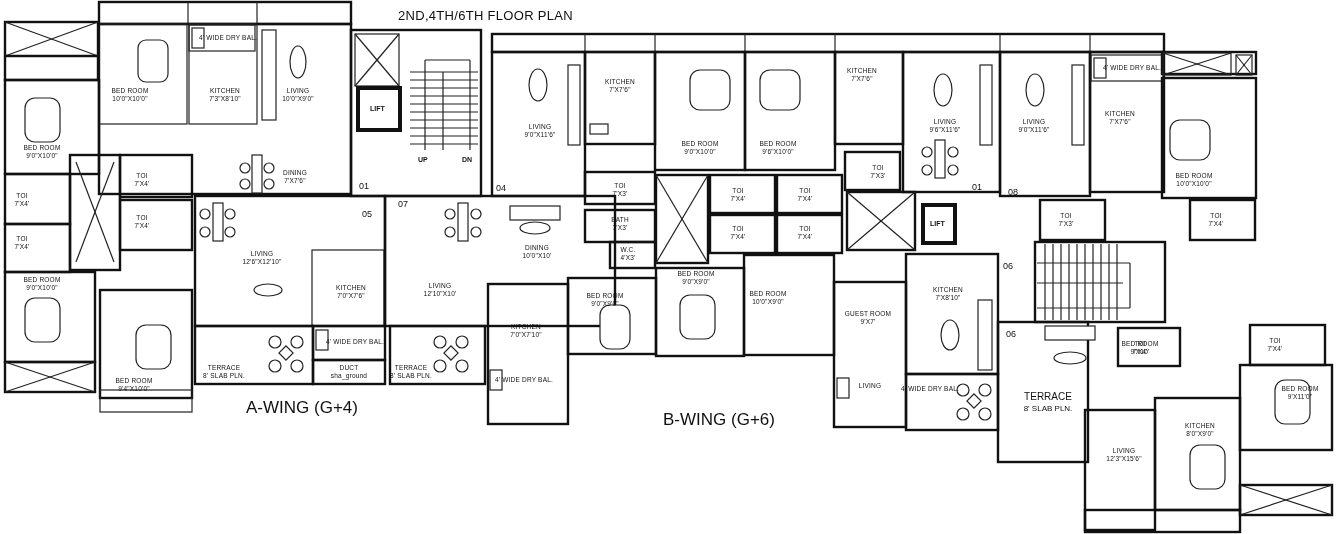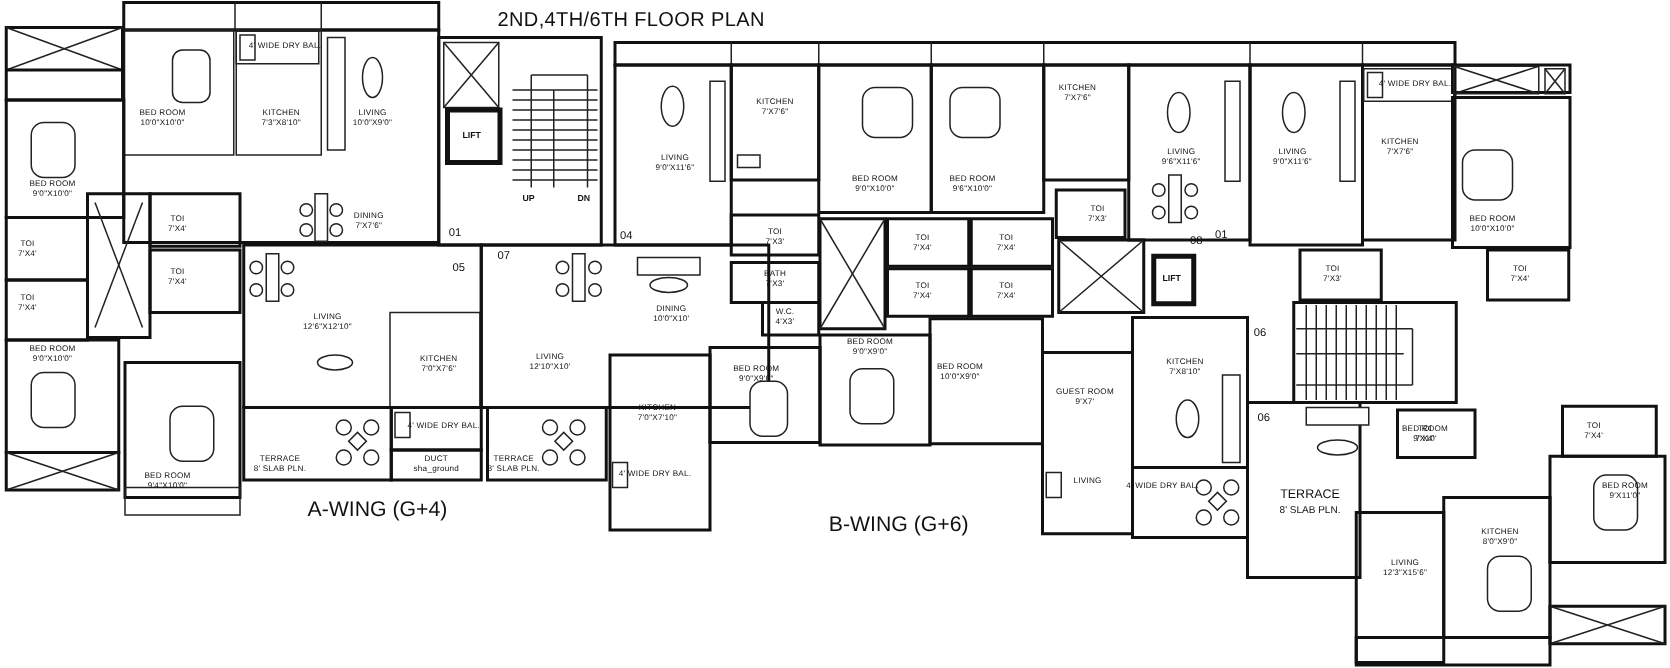--- a/index.html
+++ b/index.html
@@ -5,21 +5,21 @@
   html, body { margin:0; padding:0; background:#ffffff; }
   body { width:1336px; height:534px; overflow:hidden; position:relative; font-family:"Liberation Sans", sans-serif; }
   #plan { position:absolute; left:0; top:0; width:1336px; height:534px; }
   .wall { fill:none; stroke:#111; stroke-width:2.4; }
   .wallthin { fill:none; stroke:#222; stroke-width:1.2; }
   .furn { fill:#fff; stroke:#222; stroke-width:1.2; }
   .lbl { position:absolute; font-family:"Liberation Sans", sans-serif; color:#111; white-space:nowrap; line-height:1; }
   .room { font-size:6.5px; text-align:center; transform:translate(-50%,-50%); letter-spacing:0.2px; }
   .room .dim { display:block; margin-top:1px; }
   .unitno { font-size:9px; }
-  .title { font-size:16px; letter-spacing:0.3px; }
+  .title { font-size:13px; letter-spacing:0.3px; }
   .wing { font-size:17px; }
   .bigroom { font-size:10px; text-align:center; transform:translate(-50%,-50%); }
   .bigroom .dim { display:block; font-size:8px; margin-top:3px; }
   .stairtxt { font-size:7px; font-weight:bold; }
 </style>
 </head>
 <body>
 
 <svg id="plan" viewBox="0 0 1336 534" xmlns="http://www.w3.org/2000/svg">
 
@@ -254,21 +254,21 @@
 <div class="lbl wing" style="left:246px; top:399px;">A-WING  (G+4)</div>
 <div class="lbl wing" style="left:663px; top:411px;">B-WING (G+6)</div>
 
 <div class="lbl unitno" style="left:331px; top:182px;margin-left:28px;">01</div>
 <div class="lbl unitno" style="left:362px; top:210px;">05</div>
 <div class="lbl unitno" style="left:398px; top:200px;">07</div>
 <div class="lbl unitno" style="left:496px; top:184px;">04</div>
 <div class="lbl unitno" style="left:972px; top:183px;">01</div>
 <div class="lbl unitno" style="left:984px; top:262px;margin-left:19px;">06</div>
 <div class="lbl unitno" style="left:1006px; top:330px;">06</div>
-<div class="lbl unitno" style="left:952px; top:188px;">08</div>
+<div class="lbl unitno" style="left:1008px; top:188px;">08</div>
 
 <div class="lbl stairtxt" style="left:418px; top:156px;">UP</div>
 <div class="lbl stairtxt" style="left:462px; top:156px;">DN</div>
 <div class="lbl stairtxt" style="left:370px; top:105px;">LIFT</div>
 <div class="lbl stairtxt" style="left:930px; top:220px;">LIFT</div>
 
 <div class="lbl room" style="left:130px; top:95px;"><span>BED ROOM</span><span class="dim">10'0"X10'0"</span></div>
 <div class="lbl room" style="left:225px; top:95px;"><span>KITCHEN</span><span class="dim">7'3"X8'10"</span></div>
 <div class="lbl room" style="left:298px; top:95px;"><span>LIVING</span><span class="dim">10'0"X9'0"</span></div>
 <div class="lbl room" style="left:42px; top:152px;"><span>BED ROOM</span><span class="dim">9'0"X10'0"</span></div>

